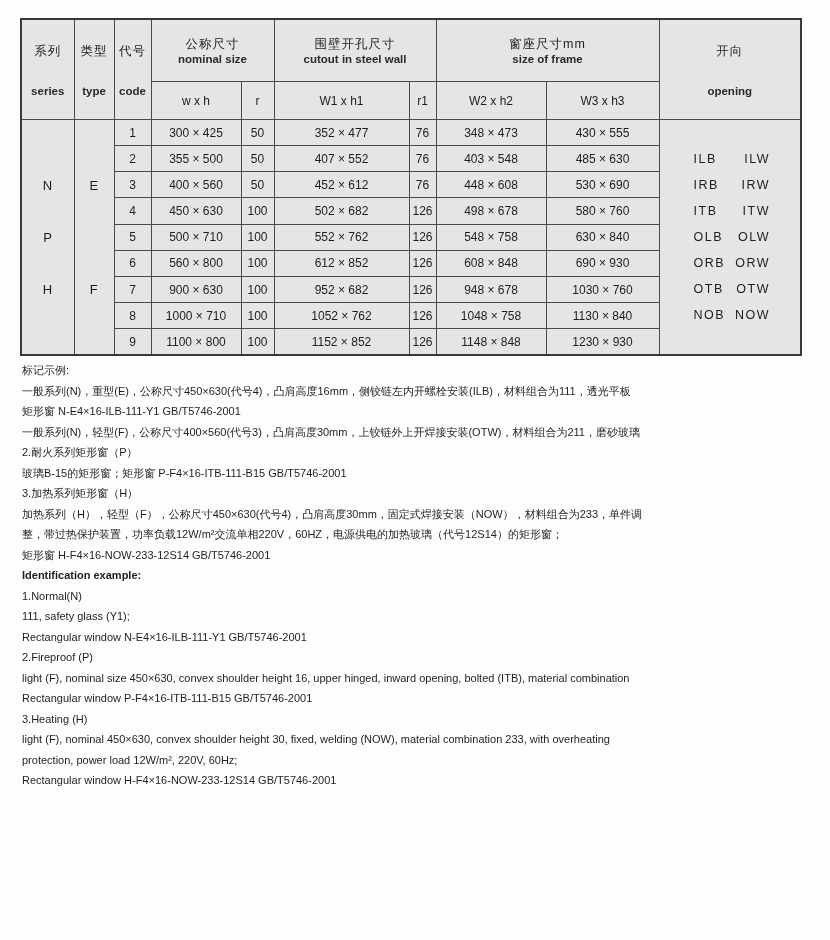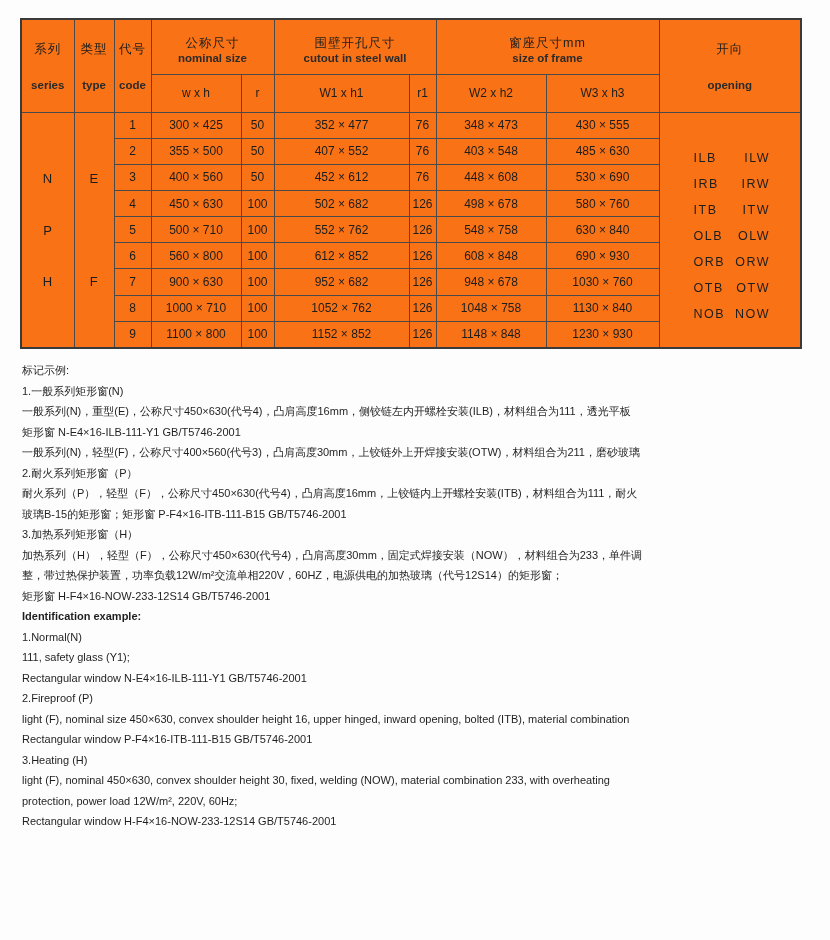--- a/index.html
+++ b/index.html
@@ -10,37 +10,37 @@
     color: #222;
     overflow: hidden;
     position: relative;
   }
   
   .table-wrap { position: absolute; top: 18px; left: 20px; }
   table.spec {
     border-collapse: collapse;
     width: 780px;
     table-layout: fixed;
-    background: #f97316;
+    background: #e5e5e5;
     border: 2px solid #3a3a3a;
   }
   table.spec td, table.spec th {
     border: 1px solid #4a4a4a;
     font-weight: normal;
     text-align: center;
     vertical-align: middle;
     font-size: 12px;
     color: #1d1d1d;
     padding: 0;
     overflow: hidden;
   }
   .hdr-merged { height: 93px; }
   .hdr-stack { display: flex; flex-direction: column; justify-content: space-around; height: 100%; padding: 10px 0; }
   .hdr-two { height: 55px; }
-  .hdr-two .hdr-stack { padding: 10px 0; justify-content: flex-end; }
+  .hdr-two .hdr-stack { padding: 16px 0; }
   .sub-row td { height: 38px; }
   .body-row td { height: 26px; }
   .cn { font-size: 12.5px; letter-spacing: 1px; }
   .en { font-size: 11.5px; color: #2a2a2a; font-weight: bold; }
   
   .series-cell, .type-cell { position: relative; height: 234px; }
   .series-letter, .type-letter {
     position: absolute; left: 0; width: 100%;
     transform: translateY(-50%);
     font-size: 13px; letter-spacing: .5px;
@@ -48,21 +48,21 @@
   .pos-r3 { top: 27.8%; }
   .pos-r5 { top: 50%; }
   .pos-r7 { top: 72.2%; }
   
   .opening-cell { position: relative; height: 234px; }
   .opening-stack {
     position: absolute; top: 26px; left: 0; width: 100%;
     display: flex; flex-direction: column;
   }
   .opening-line {
-    height: 26px; display: flex; align-items: flex-end;
+    height: 26px; display: flex; align-items: center;
     justify-content: space-between; padding: 0 30px 0 34px;
     font-size: 12.5px; letter-spacing: 1.5px; color: #1d1d1d;
   }
   
   .notes {
     position: absolute; left: 22px; top: 360px; width: 790px;
     font-size: 11px; color: #1f1f1f;
   }
   .note-line { height: 20.5px; line-height: 20.5px; white-space: nowrap; }
   .note-line.bold { font-weight: bold; }
@@ -267,26 +267,24 @@
         <td>126</td>
         <td>1148 × 848</td>
         <td>1230 × 930</td>
       </tr>
     </tbody>
   </table>
 </div>
 
 <div class="notes">
   <div class="note-line">标记示例:</div>
-  <div class="note-line">1.一般系列矩形窗(N)</div>
   <div class="note-line">一般系列(N)，重型(E)，公称尺寸450×630(代号4)，凸肩高度16mm，侧铰链左内开螺栓安装(ILB)，材料组合为111，透光平板</div>
   <div class="note-line">矩形窗 N-E4×16-ILB-111-Y1 GB/T5746-2001</div>
   <div class="note-line">一般系列(N)，轻型(F)，公称尺寸400×560(代号3)，凸肩高度30mm，上铰链外上开焊接安装(OTW)，材料组合为211，磨砂玻璃</div>
   <div class="note-line">2.耐火系列矩形窗（P）</div>
-  <div class="note-line">耐火系列（P），轻型（F），公称尺寸450×630(代号4)，凸肩高度16mm，上铰链内上开螺栓安装(ITB)，材料组合为111，耐火</div>
   <div class="note-line">玻璃B-15的矩形窗；矩形窗 P-F4×16-ITB-111-B15 GB/T5746-2001</div>
   <div class="note-line">3.加热系列矩形窗（H）</div>
   <div class="note-line">加热系列（H），轻型（F），公称尺寸450×630(代号4)，凸肩高度30mm，固定式焊接安装（NOW），材料组合为233，单件调</div>
   <div class="note-line">整，带过热保护装置，功率负载12W/m²交流单相220V，60HZ，电源供电的加热玻璃（代号12S14）的矩形窗；</div>
   <div class="note-line">矩形窗 H-F4×16-NOW-233-12S14 GB/T5746-2001</div>
   <div class="note-line bold">Identification example:</div>
   <div class="note-line">1.Normal(N)</div>
   <div class="note-line">111, safety glass (Y1);</div>
   <div class="note-line">Rectangular window  N-E4×16-ILB-111-Y1  GB/T5746-2001</div>
   <div class="note-line">2.Fireproof (P)</div>

